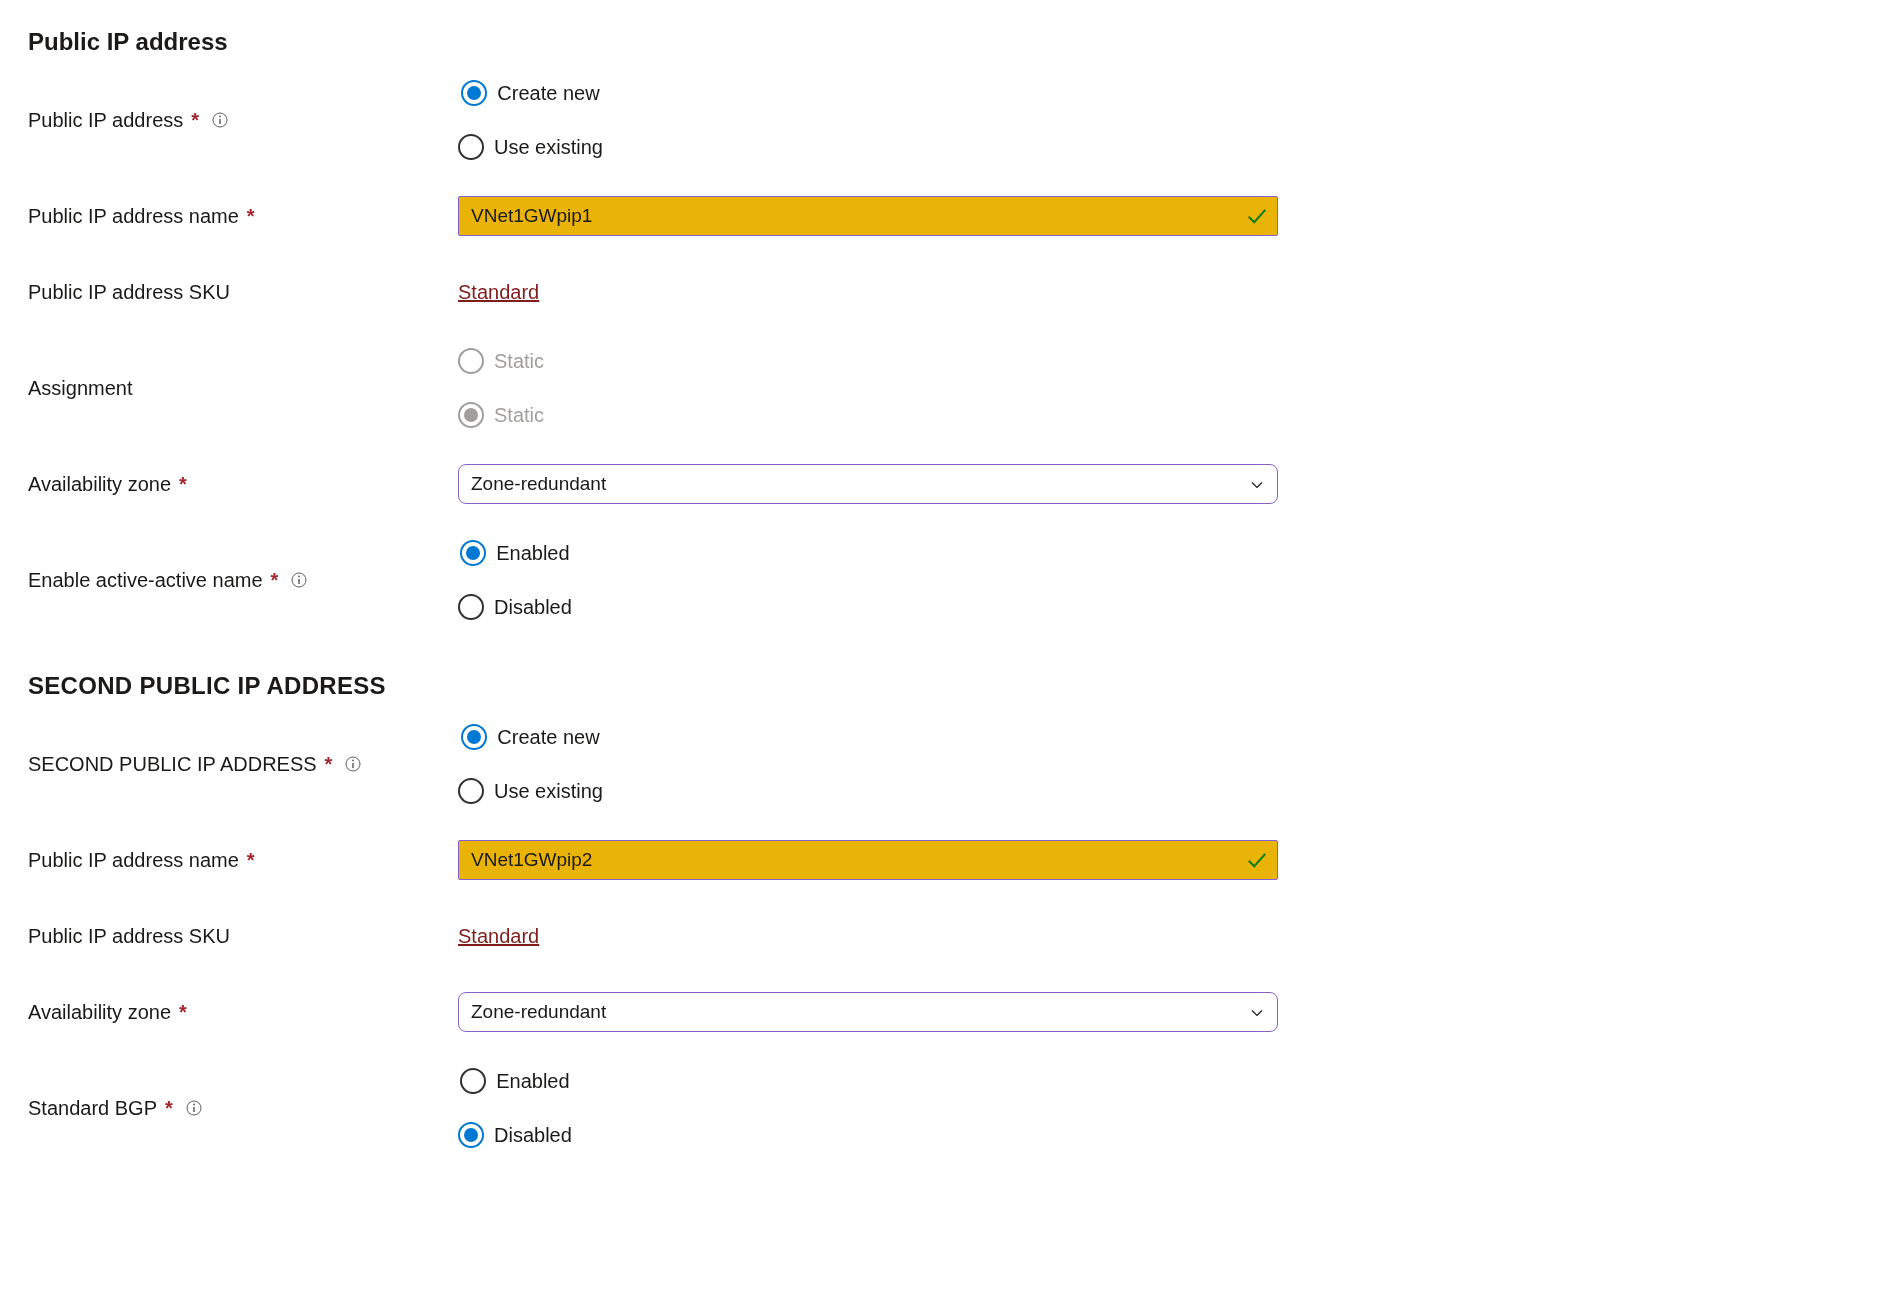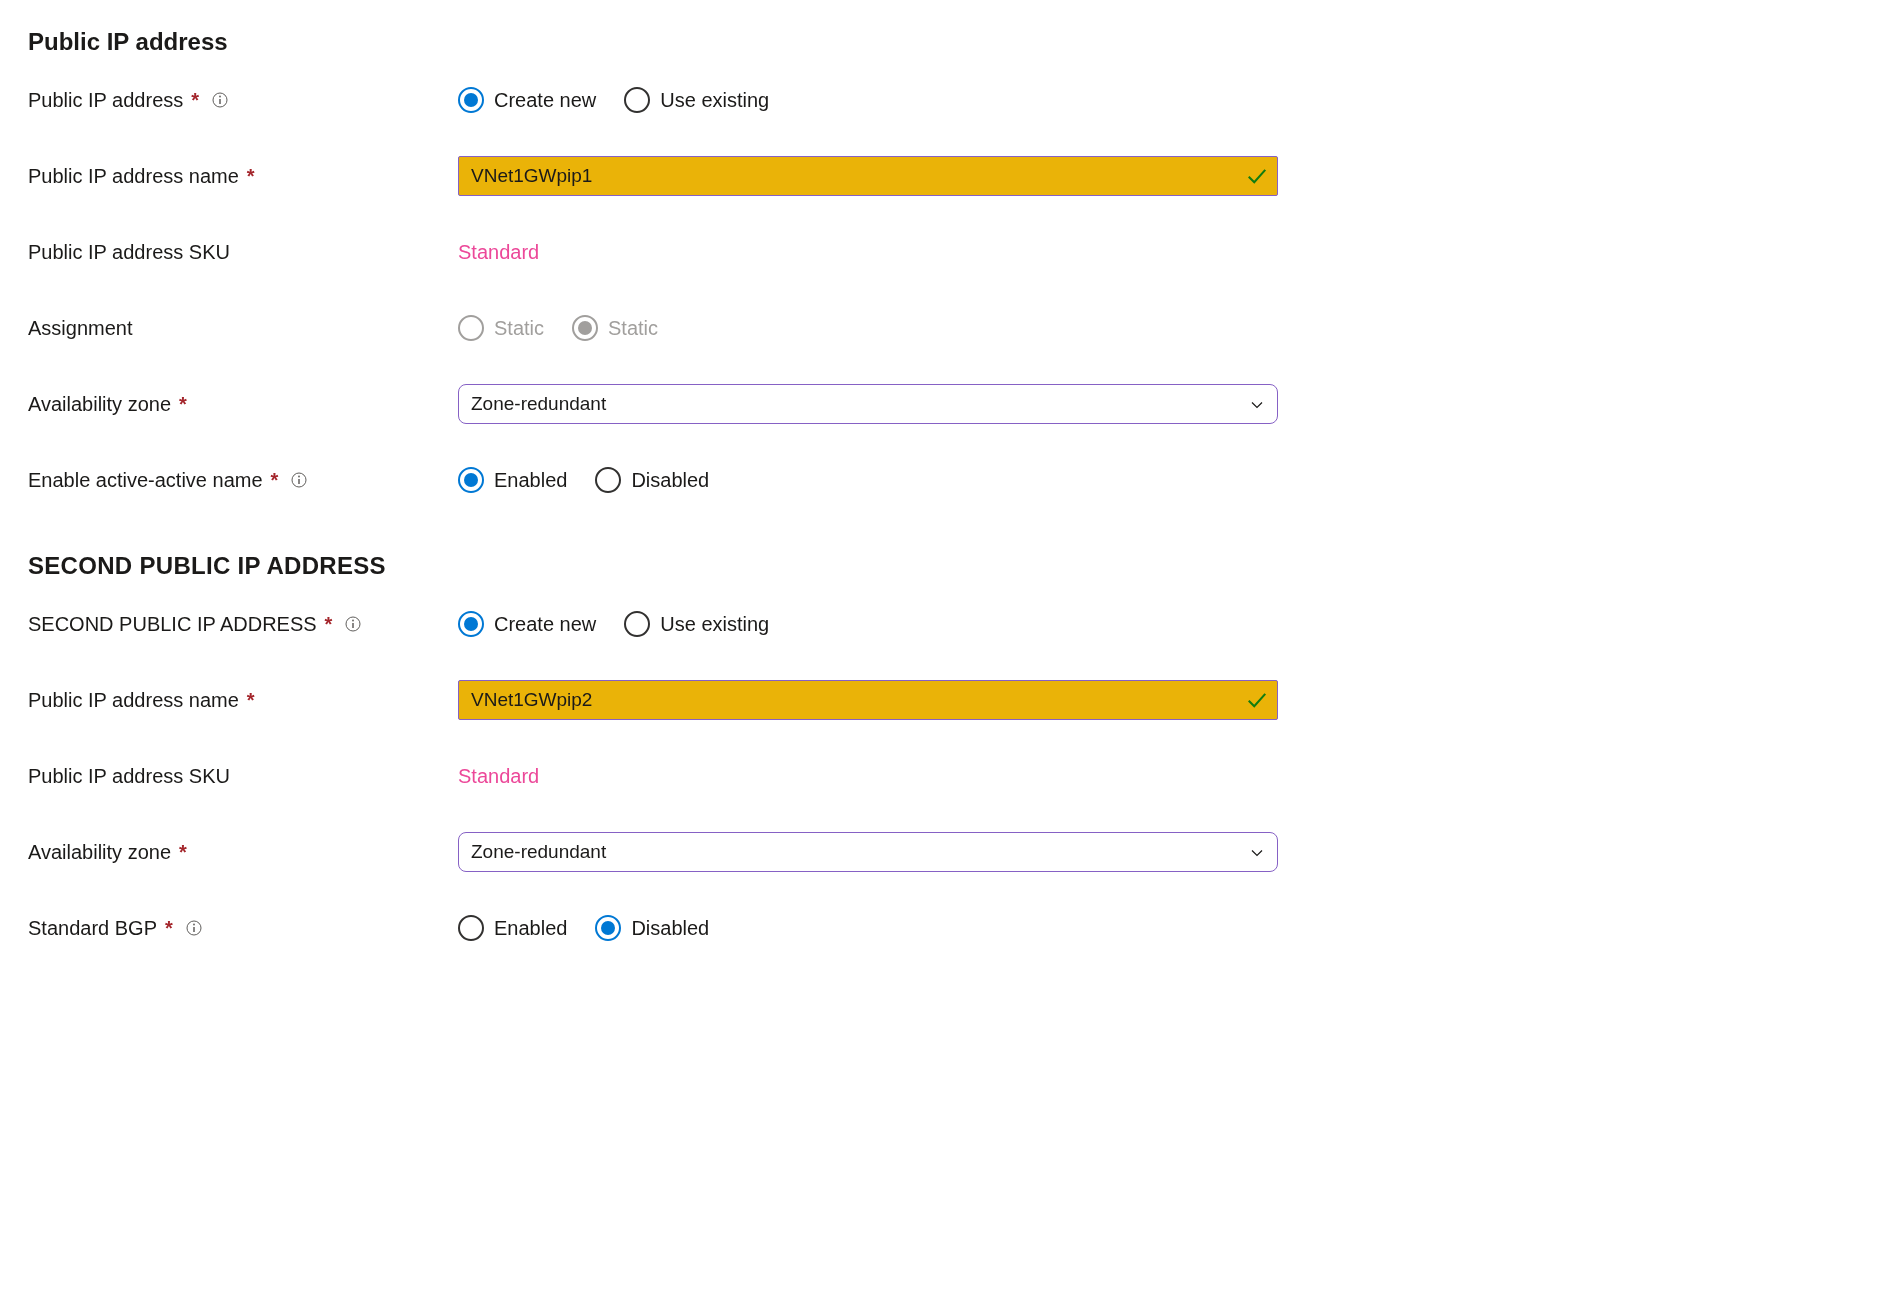--- a/index.html
+++ b/index.html
@@ -58,20 +58,21 @@
     height: 18px;
     margin-left: 6px;
     cursor: pointer;
   }
   .info-icon svg { display:block; }
   
   .radio-group {
     display: flex;
     align-items: center;
     gap: 28px;
+    flex-direction: column;
   }
   .radio-option {
     display: flex;
     align-items: center;
     gap: 10px;
     cursor: pointer;
   }
   .radio-option.disabled {
     cursor: default;
     color: #a19f9d;
@@ -124,21 +125,22 @@
     right: 10px;
     top: 50%;
     transform: translateY(-50%);
     width: 22px;
     height: 22px;
     color: #107c10;
   }
   
   .static-value {
     font-size: 20px;
-    color: #ec4899;
+    color: #7f1d1d;
+    text-decoration: underline;
   }
   
   .dropdown {
     position: relative;
     flex: 1;
     height: 40px;
     border: 1px solid #8661c5;
     border-radius: 8px;
     display: flex;
     align-items: center;

